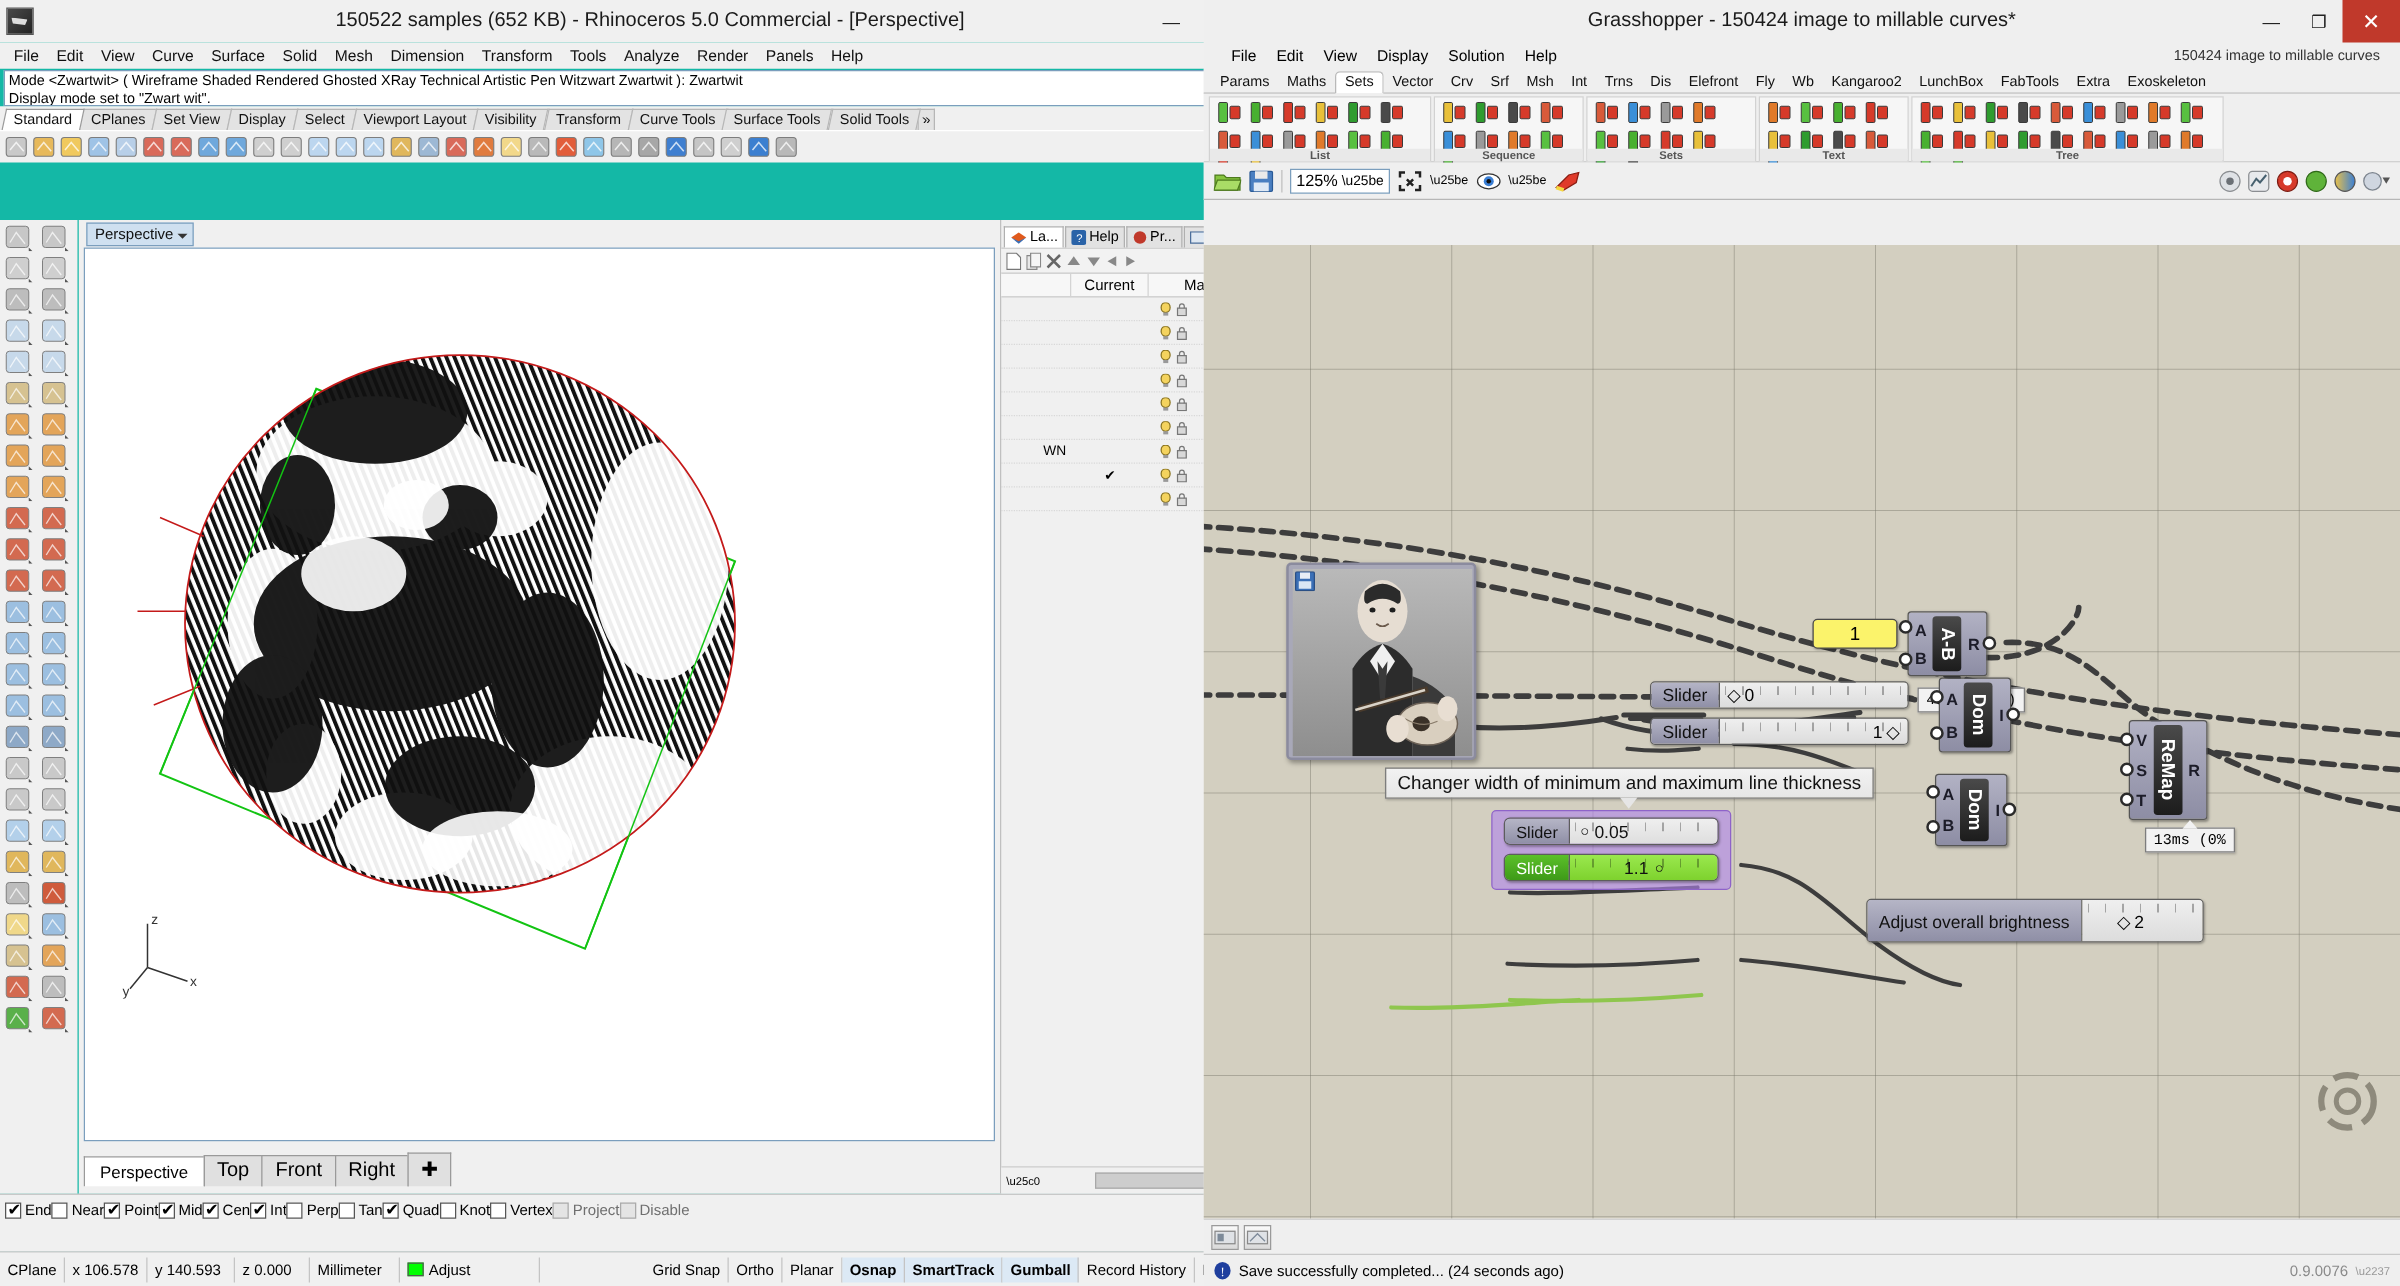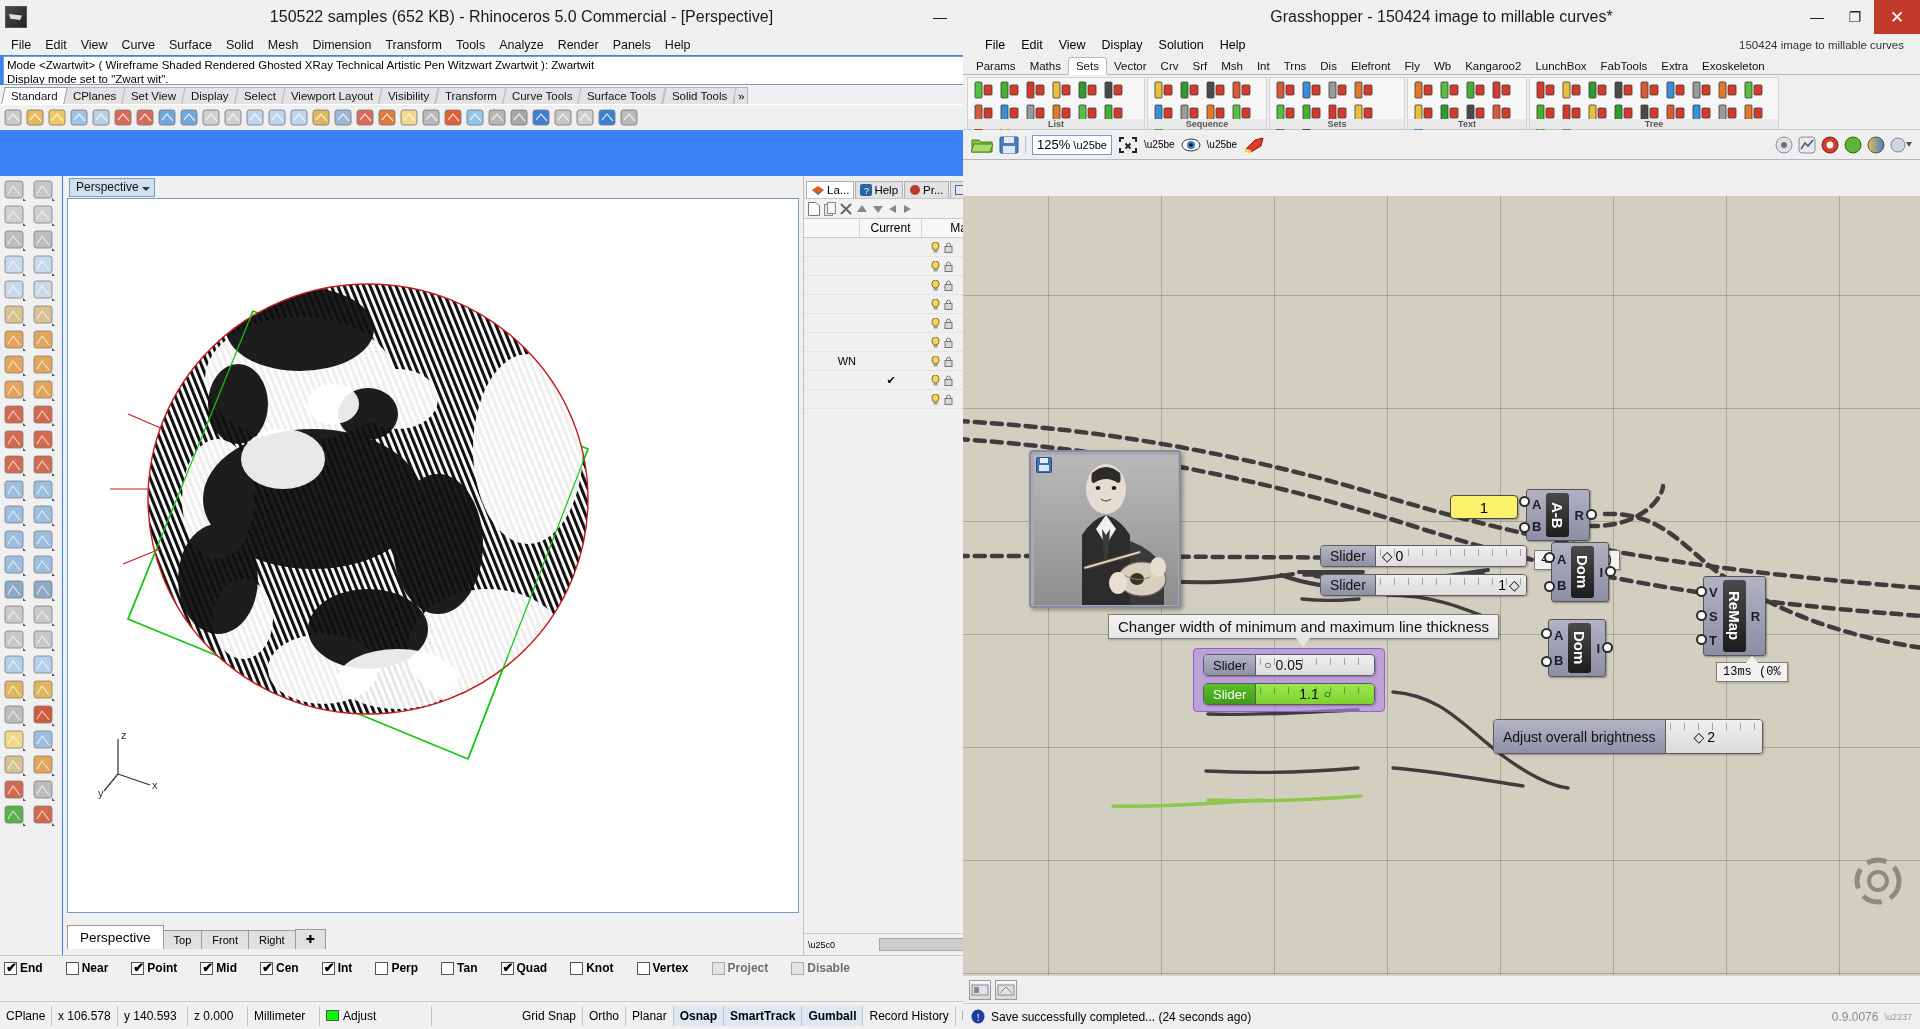--- a/index.html
+++ b/index.html
@@ -6,21 +6,21 @@
   html,body { width:1920px; height:1029px; overflow:hidden; }
   body {
     font-family: "Liberation Sans", sans-serif;
     font-size: 12px;
     background:#d6d2c4;
     -webkit-font-smoothing: antialiased;
   }
   .app { position:relative; width:1920px; height:1029px; }
 
   
-  #rhino { position:absolute; left:0; top:0; width:1046px; height:1029px; background:#3b82f6; border-right:3px solid #737373;}
+  #rhino { position:absolute; left:0; top:0; width:1046px; height:1029px; background:#14b8a6; border-right:6px solid #737373;}
   .titlebar { height:34px; background:#f0f0f0; display:flex; align-items:center; position:relative; }
   .title-icon { width:22px;height:22px;margin-left:5px;background:linear-gradient(135deg,#4a4a4a,#222); position:relative; border:1px solid #555;}
   .title-icon:after{content:"";position:absolute;left:3px;top:7px;width:13px;height:6px;background:#ddd;clip-path:polygon(0 0,100% 25%,85% 100%,10% 80%);}
   .title-text { position:absolute; left:0; right:0; text-align:center; font-size:16px; color:#1a1a1a; }
   .wbtns { position:absolute; right:0; top:0; display:flex; height:34px; }
   .wbtn { width:38px;height:34px;display:flex;align-items:center;justify-content:center;font-size:14px;color:#222;}
   .wbtn.close{ width:46px; background:#c0392b; color:#fff; font-size:17px;}
   .menubar { height:21px; display:flex; align-items:center; padding-left:4px; background:#f0f0f0; font-size:12.5px;}
   .menubar span { padding:2px 7px; color:#111;}
   .cmdhist { margin:1px 3px 0 3px; height:29px; border:1px solid #7b9ebd; background:#fff; font-size:11.5px; line-height:14px; padding:1px 3px; position:relative; overflow:hidden;}
@@ -40,37 +40,37 @@
   .ticon { width:21px;height:21px; border-radius:2px; position:relative; display:inline-block;}
 
   .workarea { position:absolute; left:0; top:176px; right:0; bottom:74px; }
   .lefttools { position:absolute; left:0; top:0; width:62px; bottom:0; background:#f0f0f0; padding:3px 2px; display:flex; flex-wrap:wrap; align-content:flex-start; gap:1px;}
   .lt { width:28px; height:24px; position:relative; }
   .vp { position:absolute; left:63px; top:0; right:240px; bottom:0; background:#f0f0f0; }
   .vp-inner { position:absolute; left:4px; top:22px; right:4px; bottom:42px; background:#fff; border:1px solid #7b9ebd; overflow:hidden;}
   .vp-label { position:absolute; left:6px; top:2px; height:19px; background:#cfe0f0; border:1px solid #7b9ebd; font-size:12px; padding:1px 15px 1px 6px; color:#111;}
   .vp-label:after{content:"";position:absolute;right:4px;top:8px;border-left:4px solid transparent;border-right:4px solid transparent;border-top:4px solid #333;}
   .vptabs { position:absolute; left:4px; bottom:6px; display:flex; align-items:flex-end; }
-  .vpt { font-size:11px; padding:3px 10px; border:1px solid #9a9a9a; border-bottom:none; background:#e0e0e0; margin-right:-1px;}
+  .vpt { font-size:16px; padding:3px 10px; border:1px solid #9a9a9a; border-bottom:none; background:#e0e0e0; margin-right:-1px;}
   .vpt.active{ background:#fff; font-size:13.5px; padding:4px 12px;}
   .panel { position:absolute; right:0; top:0; width:240px; bottom:0; background:#f0f0f0; border-left:1px solid #c0c0c0;}
   .ptabs{ display:flex; height:22px; align-items:flex-end; padding-left:2px; }
   .ptab{ font-size:11.5px; border:1px solid #b0b0b0; border-bottom:none; background:#e2e2e2; padding:2px 4px; margin-right:1px; display:flex; align-items:center; gap:2px;}
   .ptab.active{ background:#fff;margin-top:16px; }
   .ptoolbar{ height:20px; border-top:1px solid #c8c8c8; background:#f2f2f2; display:flex; align-items:center; gap:4px; padding-left:4px;}
   .lhead { display:flex; height:20px; background:#f7f7f7; border-top:1px solid #c8c8c8; border-bottom:1px solid #c8c8c8; font-size:12px; align-items:center;}
   .lhead div{ border-right:1px solid #d4d4d4; height:100%; display:flex; align-items:center; justify-content:center;}
   .lrow{ display:flex; height:19px; align-items:center; border-bottom:1px dotted #d8d8d8; font-size:11px;}
   .swatch{ width:13px;height:11px;border:1px solid #555;}
   .hsb { position:absolute; left:0; right:0; bottom:0; height:22px; background:#f0f0f0; border-top:1px solid #ccc; display:flex; align-items:center;}
   .hsb .thumb{ height:13px; background:#cdcdcd; border:1px solid #a8a8a8;}
 
   .osnapbar { position:absolute; left:0; right:0; bottom:28px; height:46px; background:#f0f0f0; border-top:1px solid #c8c8c8; padding:5px 4px; }
   .osnaps{ display:flex; align-items:center; gap:0px; font-size:12px;}
-  .osnap{ display:flex; align-items:center; gap:3px; margin-right:23px;font-weight:bold;}
+  .osnap{ display:flex; align-items:center; gap:3px; margin-right:0;}
   .cb { width:13px;height:13px;border:1px solid #555;background:#fff; position:relative;}
   .cb.on:after{ content:"\2714"; position:absolute; left:1px; top:-3px; font-size:13px; color:#000;}
   .cb.dim{ background:#e4e4e4; border-color:#aaa;}
   .statbar{ position:absolute; left:0; right:0; bottom:0; height:28px; background:#f0f0f0; border-top:1px solid #c8c8c8; display:flex; align-items:center; font-size:12px;}
   .sbc{ padding:0 6px; border-right:1px solid #c4c4c4; height:20px; display:flex; align-items:center; gap:4px; white-space:nowrap; overflow:hidden;}
   .sbc.bold{ font-weight:bold; background:#dce9f5;}
 
   
   #gh { position:absolute; left:963px; top:0; width:957px; height:1029px; background:#efefef; }
   .gh-title{ height:34px; background:#efefef; position:relative; display:flex; align-items:center;padding-left:16px; }

